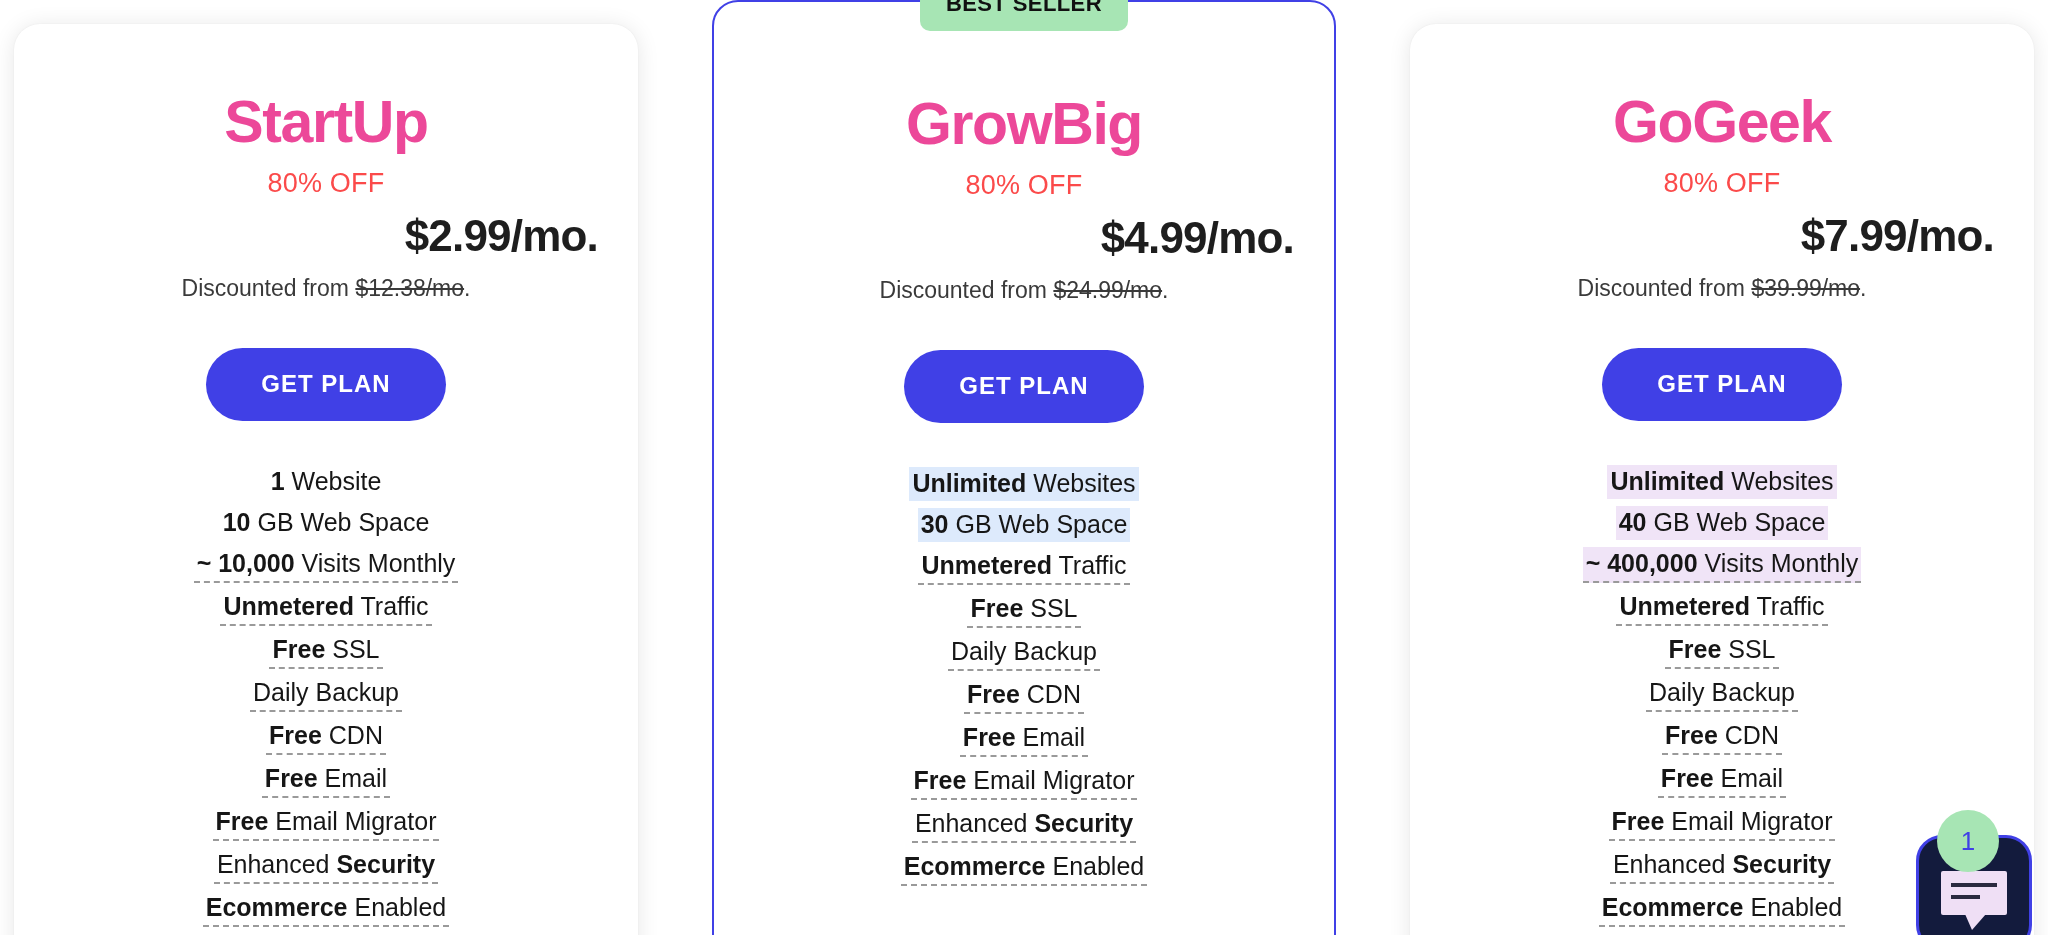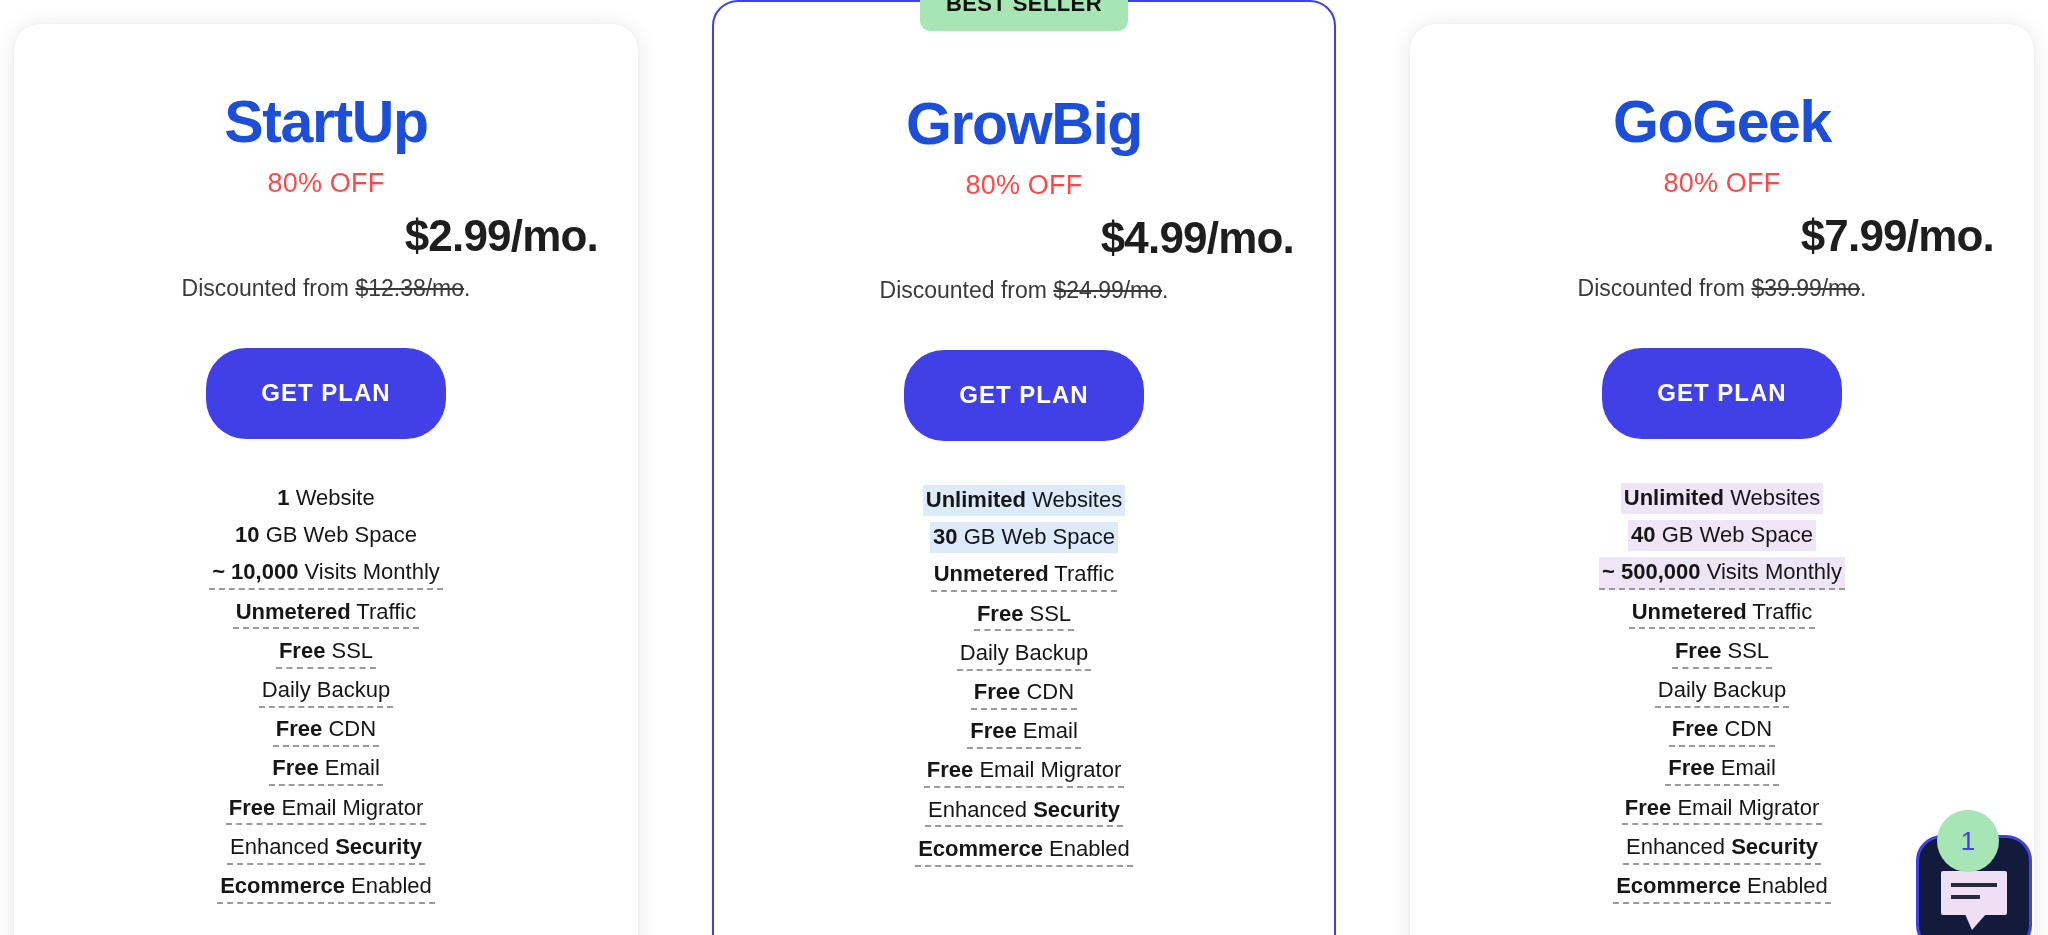--- a/index.html
+++ b/index.html
@@ -54,21 +54,21 @@
     padding:13px 26px 14px 26px;
     border-radius:0 0 10px 10px;
     white-space:nowrap;
     z-index:5;
   }
 
   .plan-name {
     text-align:center;
     font-size:59px;
     font-weight:700;
-    color:#1d4ed8;
+    color:#ec4899;
     letter-spacing:-1.4px;
     line-height:1.05;
   }
 
   .plan-discount {
     text-align:center;
     font-size:27px;
     font-weight:400;
     color:#fb4a4a;
     margin-top:14px;
@@ -89,40 +89,40 @@
     font-size:23px;
     color:#3a3a3a;
     margin-top:14px;
   }
   .plan-struck-row .old-price { text-decoration:line-through; }
 
   .get-plan-btn {
     display:block;
     margin:46px auto 0 auto;
     width:240px;
-    height:91px;
+    height:73px;
     background:#4040e6;
     color:#ffffff;
     border:none;
     border-radius:40px;
     font-family:"Liberation Sans", sans-serif;
     font-size:24px;
     font-weight:700;
     letter-spacing:1px;
     cursor:pointer;
   }
 
   .features {
     list-style:none;
     margin-top:44px;
     text-align:center;
   }
 
   .feature-row {
-    font-size:22px;
+    font-size:25px;
     color:#161616;
     line-height:1.26;
     margin-bottom:6.5px;
     white-space:nowrap;
   }
 
   .feature-inner {
     display:inline-block;
     padding:1px 3px 2px 3px;
   }
@@ -238,21 +238,21 @@
     </div>
     <div class="plan-card">
       <div class="plan-name">GoGeek</div>
       <div class="plan-discount">80% OFF</div>
       <div class="plan-price">$7.99/mo.</div>
       <div class="plan-struck-row"><span>Discounted from </span><span class="old-price">$39.99/mo</span><span>.</span></div>
       <button class="get-plan-btn">GET PLAN</button>
       <ul class="features">
         <li class="feature-row hl-purple"><span class="feature-inner"><span class="b">Unlimited</span><span> Websites</span></span></li>
         <li class="feature-row hl-purple"><span class="feature-inner"><span class="b">40</span><span> GB Web Space</span></span></li>
-        <li class="feature-row has-dots hl-purple"><span class="feature-inner"><span class="b">~ 500,000</span><span> Visits Monthly</span></span></li>
+        <li class="feature-row has-dots hl-purple"><span class="feature-inner"><span class="b">~ 400,000</span><span> Visits Monthly</span></span></li>
         <li class="feature-row has-dots"><span class="feature-inner"><span class="b">Unmetered</span><span> Traffic</span></span></li>
         <li class="feature-row has-dots"><span class="feature-inner"><span class="b">Free</span><span> SSL</span></span></li>
         <li class="feature-row has-dots"><span class="feature-inner"><span class="b"></span><span>Daily Backup</span></span></li>
         <li class="feature-row has-dots"><span class="feature-inner"><span class="b">Free</span><span> CDN</span></span></li>
         <li class="feature-row has-dots"><span class="feature-inner"><span class="b">Free</span><span> Email</span></span></li>
         <li class="feature-row has-dots"><span class="feature-inner"><span class="b">Free</span><span> Email Migrator</span></span></li>
         <li class="feature-row has-dots"><span class="feature-inner"><span>Enhanced </span><span class="b">Security</span></span></li>
         <li class="feature-row has-dots"><span class="feature-inner"><span class="b">Ecommerce</span><span> Enabled</span></span></li>
       </ul>
     </div>

